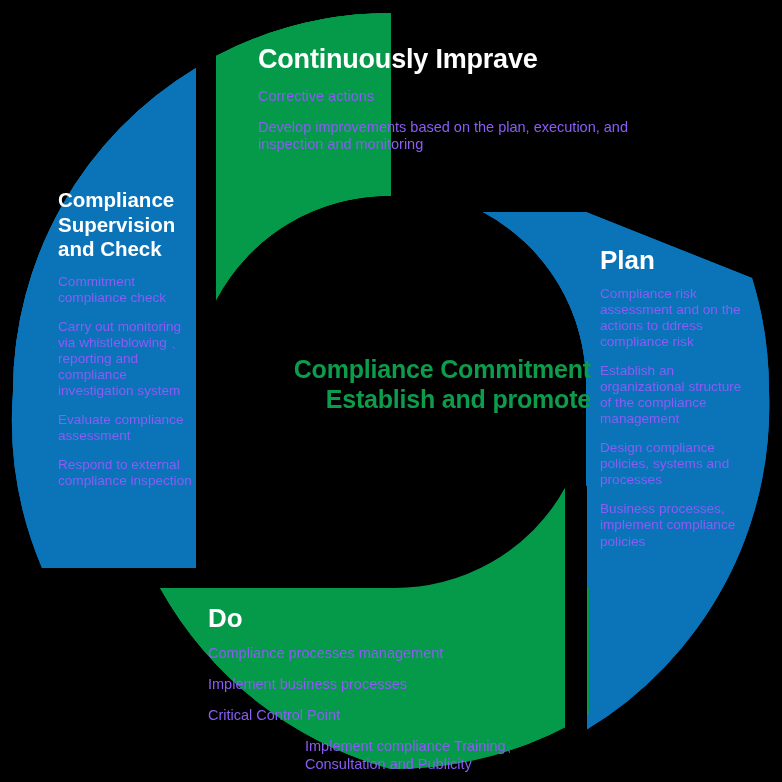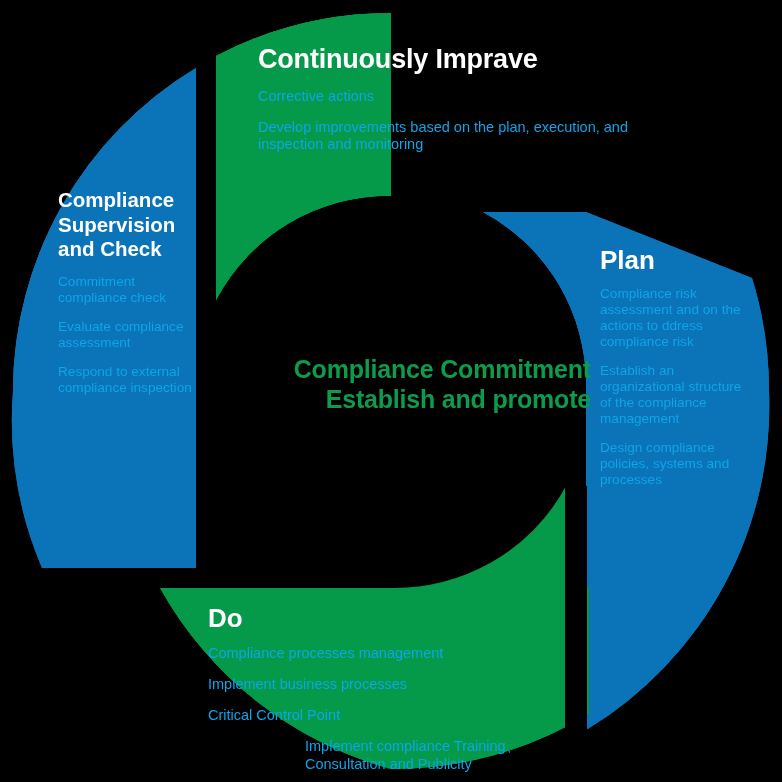--- a/index.html
+++ b/index.html
@@ -27,21 +27,21 @@
   .seg-text {
     position: absolute;
     color: #ffffff;
   }
   .seg-title {
     font-weight: bold;
     color: #ffffff;
     line-height: 1.12;
   }
   .seg-item {
-    color: #0ea5e9;
+    color: #8b5cf6;
     line-height: 1.18;
   }
 
   
   #sec-improve {
     left: 258px;
     top: 44px;
     width: 400px;
   }
   #sec-improve .seg-title {
@@ -218,33 +218,35 @@
     <div class="seg-title">Continuously Imprave</div>
     <div class="seg-item">Corrective actions</div>
     <div class="seg-item">Develop improvements based on the  plan, execution, and inspection and monitoring</div>
   </div>
 
   <div class="seg-text" id="sec-plan">
     <div class="seg-title">Plan</div>
     <div class="seg-item">Compliance risk assessment and on the actions to ddress compliance risk</div>
     <div class="seg-item">Establish an organizational structure of the compliance management</div>
     <div class="seg-item">Design compliance policies, systems and processes</div>
+    <div class="seg-item">Business processes, implement compliance policies</div>
   </div>
 
   <div class="seg-text" id="sec-do">
     <div class="seg-title">Do</div>
     <div class="seg-item">Compliance processes management</div>
     <div class="seg-item">Implement business processes</div>
     <div class="seg-item">Critical Control Point</div>
     <div class="seg-item indented">Implement compliance Training、Consultation and Publicity</div>
   </div>
 
   <div class="seg-text" id="sec-check">
     <div class="seg-title">Compliance Supervision and Check</div>
     <div class="seg-item">Commitment compliance check</div>
+    <div class="seg-item">Carry out monitoring via whistleblowing 、reporting and compliance investigation system</div>
     <div class="seg-item">Evaluate compliance assessment</div>
     <div class="seg-item">Respond to external compliance inspection</div>
   </div>
 
   <div id="center-text">
     <span class="cline">Compliance Commitment</span>
     <span class="cline">Establish and promote</span>
   </div>
 
 </div>

